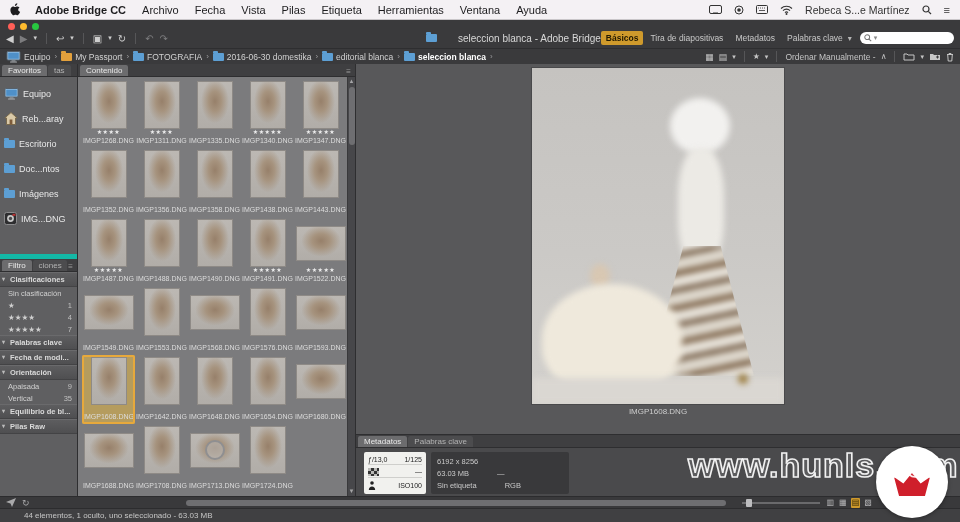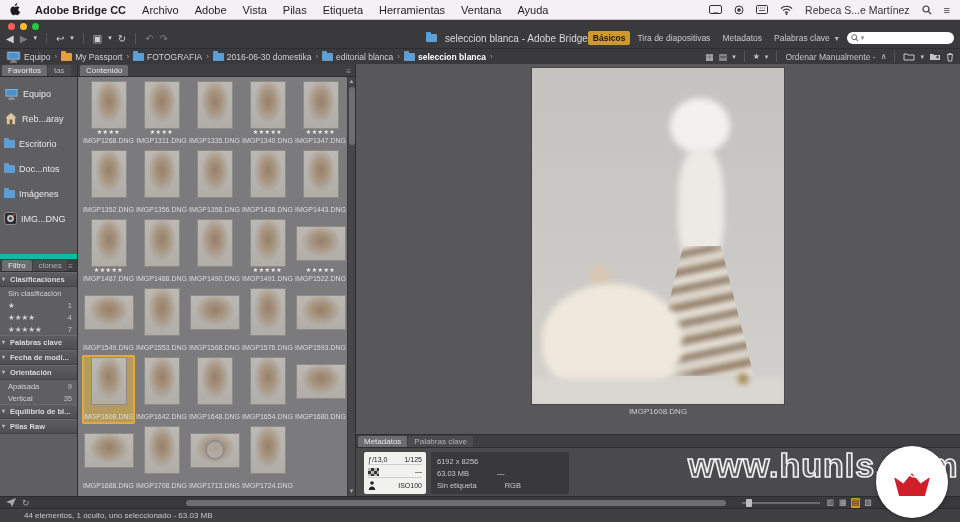--- a/index.html
+++ b/index.html
@@ -21,21 +21,21 @@
   
   #titlebar { height:8px; background:#3a3a3c; position:relative; }
   .lights { position:absolute; left:8px; top:3px; display:flex; gap:5px; }
   .lights i { width:7px; height:7px; border-radius:50%; display:block; }
   .l-close{background:#ff5f57;} .l-min{background:#febc2e;} .l-zoom{background:#28c840;}
 
   #row1 { height:20px; background:#3a3a3c; display:flex; align-items:center; padding:0 6px; color:#cfcfcf; }
   #navicons { display:flex; align-items:center; gap:6px; font-size:10px; }
   #navicons .dim { color:#7c7c7e; }
   .vsep { width:1px; height:11px; background:#565658; margin:0 3px; }
-  #win-title { margin-left:258px; display:flex; align-items:center; gap:8px; font-size:10px; color:#d8d8d8; white-space:nowrap; }
+  #win-title { margin-left:258px; display:flex; align-items:center; gap:21px; font-size:10px; color:#d8d8d8; white-space:nowrap; }
   #ws-tabs { margin-left:auto; display:flex; align-items:center; gap:2px; }
   #ws-tabs .wtab { font-size:8.5px; padding:2px 5px; color:#c9c9c9; white-space:nowrap; border-radius:2px; cursor:default; }
   #ws-tabs .wtab.active { background:#cf9a2c; color:#241a00; font-weight:bold; }
   #ws-tabs .caret { font-size:8px; color:#b5b5b5; margin-left:-2px; }
   .searchbox { margin-left:8px; width:115px; height:12px; background:#fff; border-radius:6px;
                display:flex; align-items:center; padding:0 4px; gap:2px; }
   .searchbox .caret { font-size:7px; color:#888; }
 
   #row2 { height:16px; background:#3a3a3c; border-top:1px solid #2e2e30; display:flex;
           align-items:center; padding:0 6px; color:#c9c9c9; }
@@ -159,21 +159,21 @@
 
   <div id="menubar">
     <span class="apple">
       <svg width="11" height="13" viewBox="0 0 11 13">
           <path fill="#1d1d1f" d="M8.2 6.9c0-1.5 1.2-2.2 1.3-2.3-.7-1-1.8-1.2-2.2-1.2-.9-.1-1.8.6-2.3.6-.5 0-1.2-.6-2-.6C2 3.4.4 4.6.4 6.9c0 1.4.5 2.8 1.2 3.8.6.8 1.1 1.5 1.9 1.5.8 0 1-.5 2-.5s1.2.5 2 .5 1.3-.8 1.8-1.6c.6-.9.8-1.8.8-1.8s-1.9-.8-1.9-1.9zM6.7 2.1c.4-.5.7-1.2.6-1.9-.6 0-1.3.4-1.8.9-.4.5-.7 1.2-.6 1.9.7 0 1.4-.4 1.8-.9z"></path>
         </svg>
     </span>
     <div id="menu-items">
         <span class="first">Adobe Bridge CC</span>
         <span>Archivo</span>
-        <span>Adobe</span>
+        <span>Fecha</span>
         <span>Vista</span>
         <span>Pilas</span>
         <span>Etiqueta</span>
         <span>Herramientas</span>
         <span>Ventana</span>
         <span>Ayuda</span>
       </div>
     <div id="menubar-right">
       <span class="mb-icon">
         <svg width="13" height="9" viewBox="0 0 13 9">

